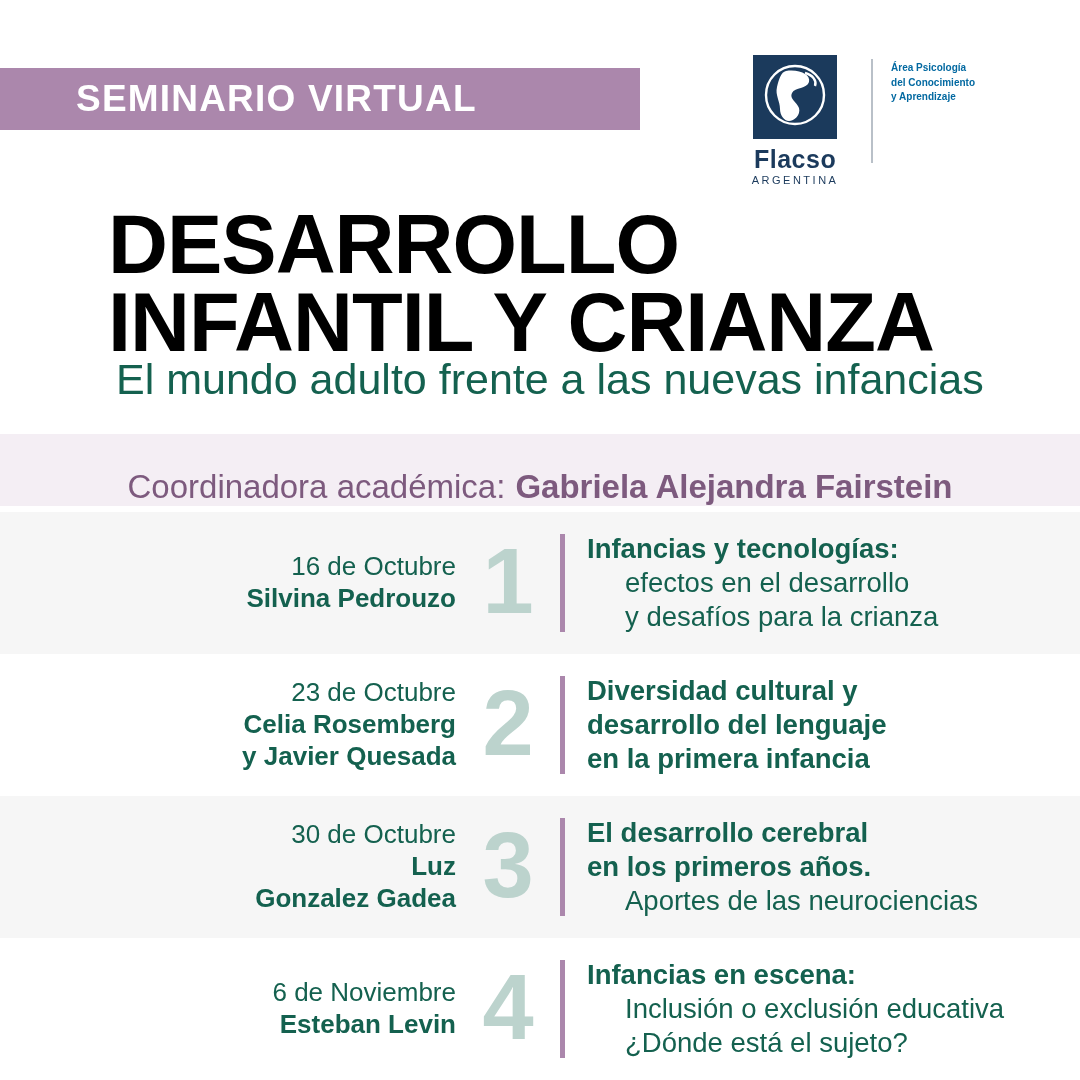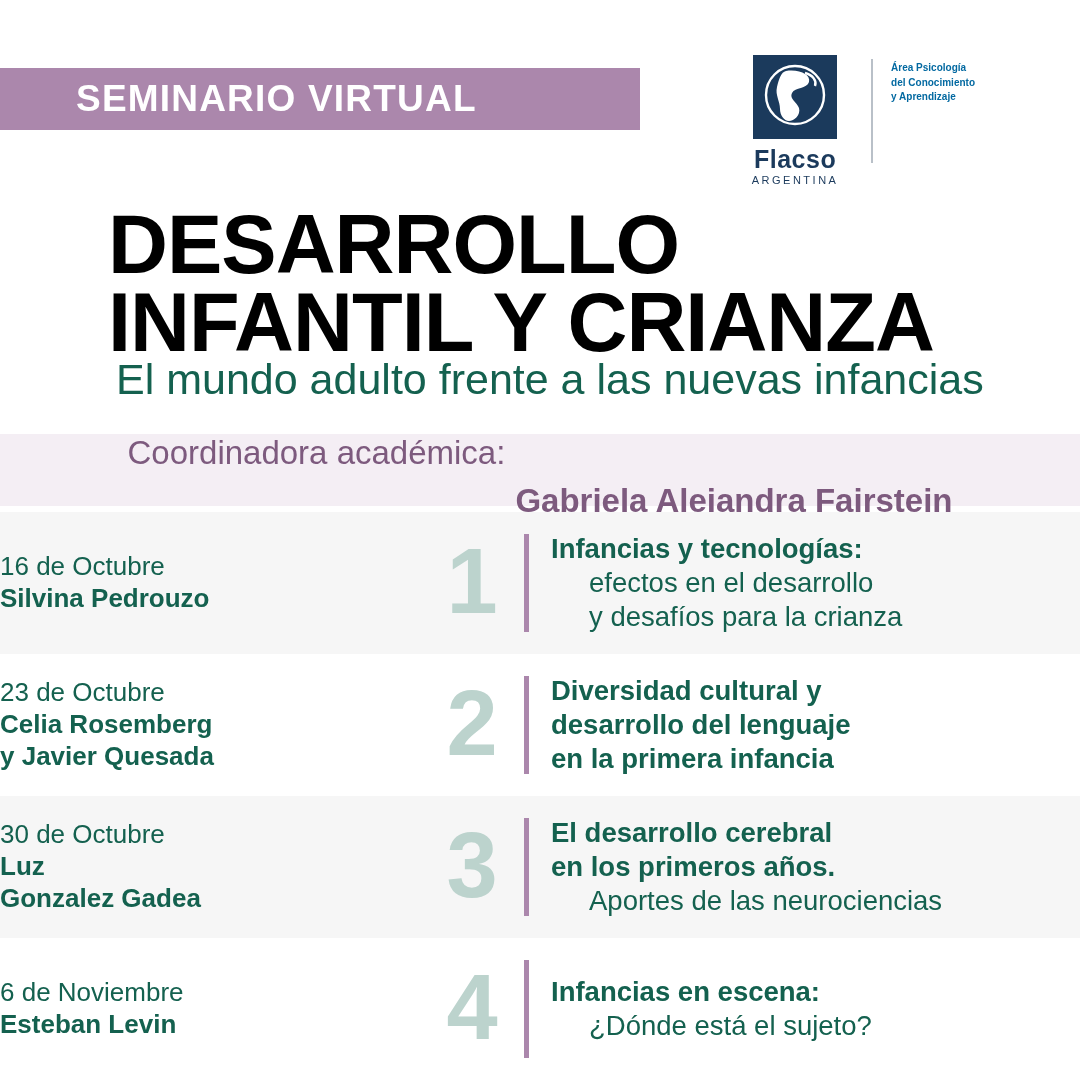--- a/index.html
+++ b/index.html
@@ -119,21 +119,21 @@
 
   
   .coord-band {
     position: absolute;
     left: 0;
     top: 434px;
     width: 1080px;
     height: 72px;
     background: #f4eef4;
     display: flex;
-    align-items: flex-start;
+    align-items: flex-end;
     justify-content: center;
   }
   .coord-label {
     color: #7d5a7e;
     font-size: 33px;
   }
   .coord-name {
     color: #7d5a7e;
     font-size: 33px;
     font-weight: bold;
@@ -152,25 +152,26 @@
     position: relative;
     height: 142px;
     display: flex;
     align-items: center;
   }
   .row.alt { background: #f6f6f6; }
   .row.plain { background: #ffffff; }
 
   .row-left {
     width: 420px;
-    text-align: left;
+    text-align: right;
     padding-right: 8px;
     color: #14614f;
     font-size: 26px;
     line-height: 1.22;
+    padding-left: 36px;
   }
   .row-left .date { font-weight: normal; }
   .row-left .speaker { font-weight: bold; display: block; }
 
   .row-num {
     width: 88px;
     text-align: center;
     color: #bcd3cd;
     font-size: 92px;
     font-weight: bold;
@@ -289,18 +290,19 @@
 
     <div class="row plain">
       <div class="row-left">
         <span class="date">6 de Noviembre</span>
         <span class="speaker">Esteban Levin</span>
       </div>
       <div class="row-num">4</div>
       <div class="row-bar"></div>
       <div class="row-right">
         <span class="b">Infancias en escena:</span>
+        <span class="n">Inclusión o exclusión educativa</span>
         <span class="n">¿Dónde está el sujeto?</span>
       </div>
     </div>
 
   </div>
 </div>
 
 </body></html>

